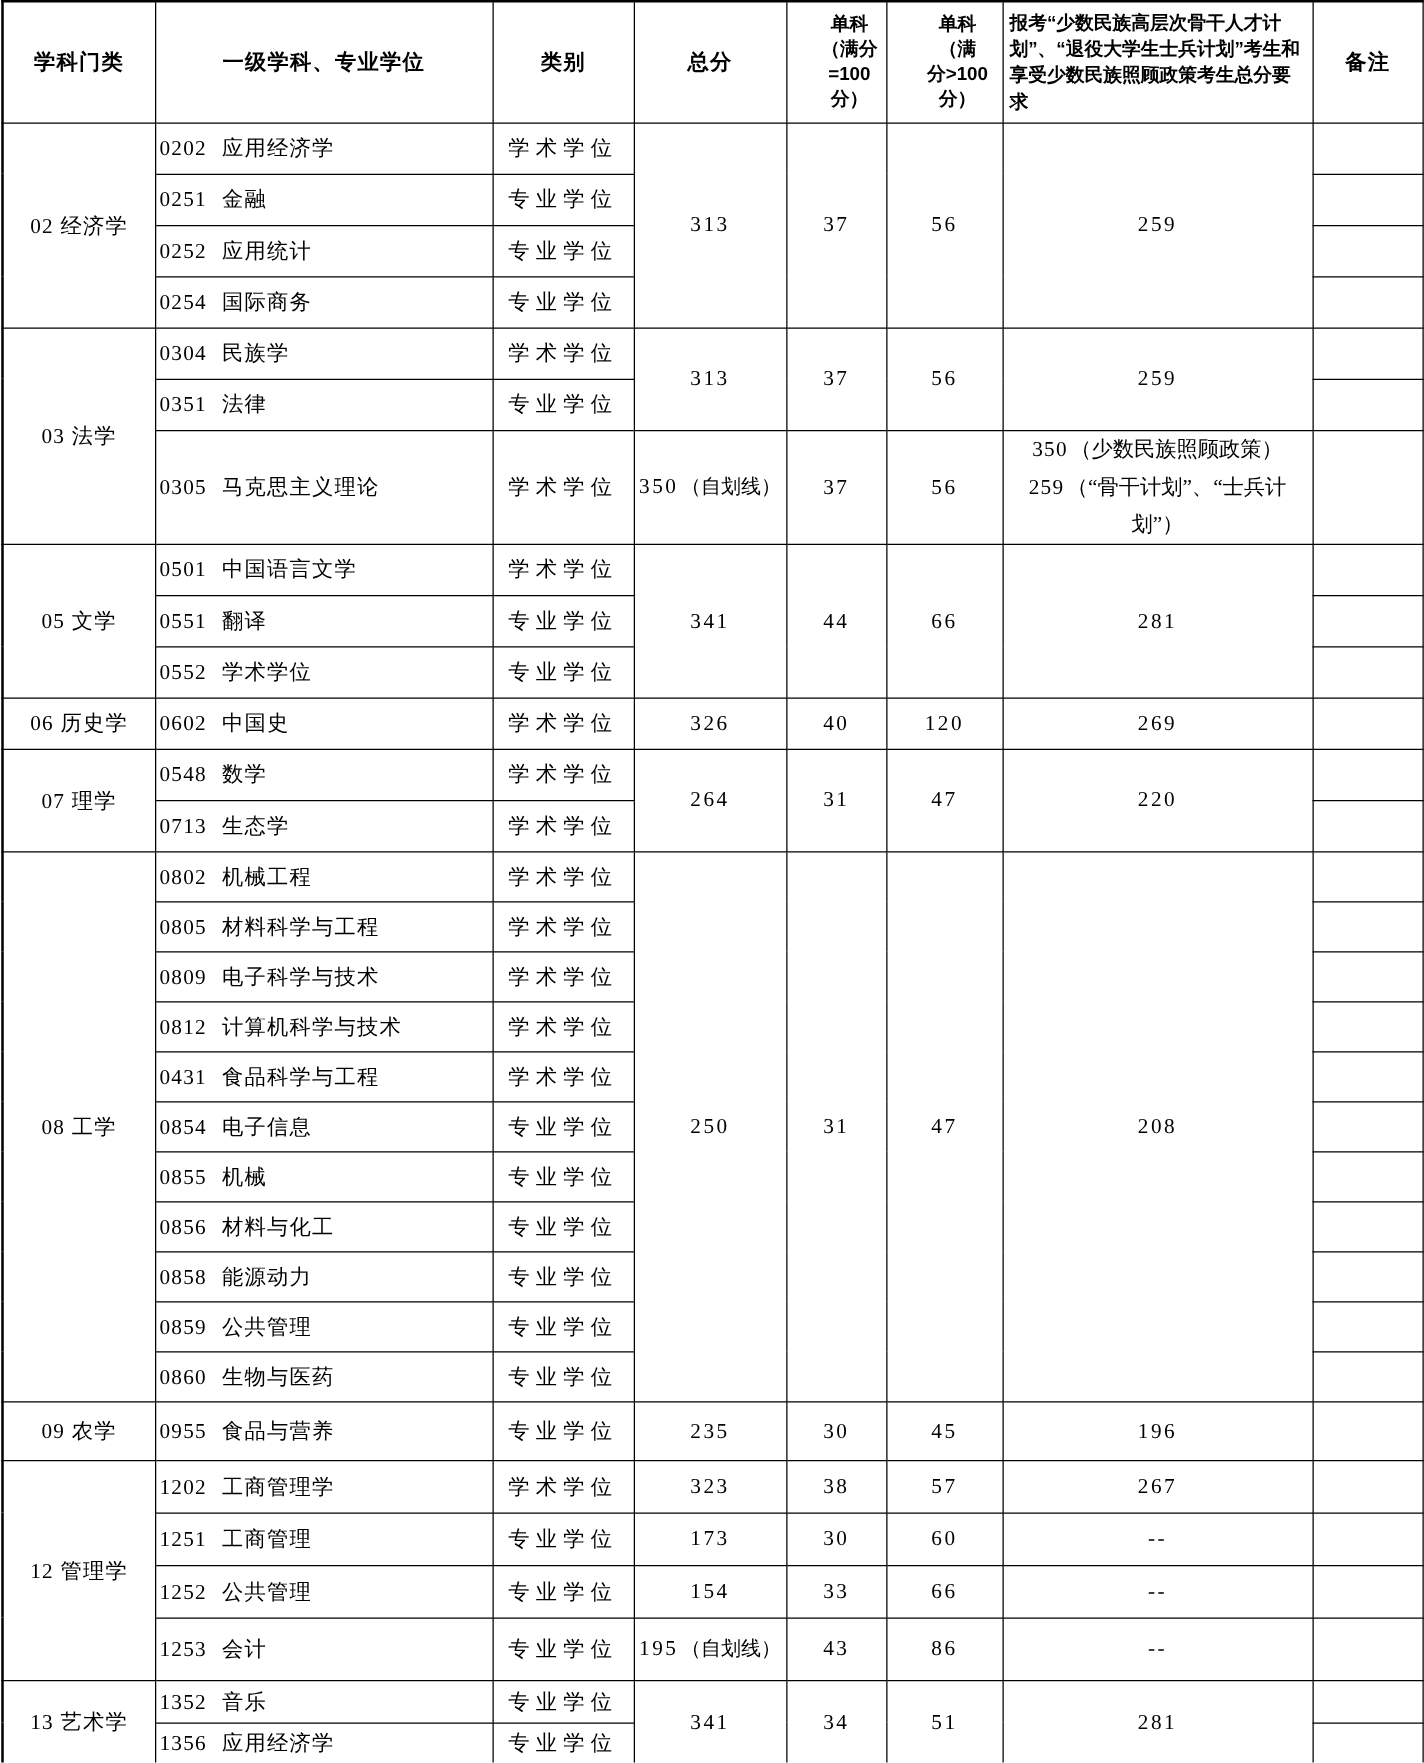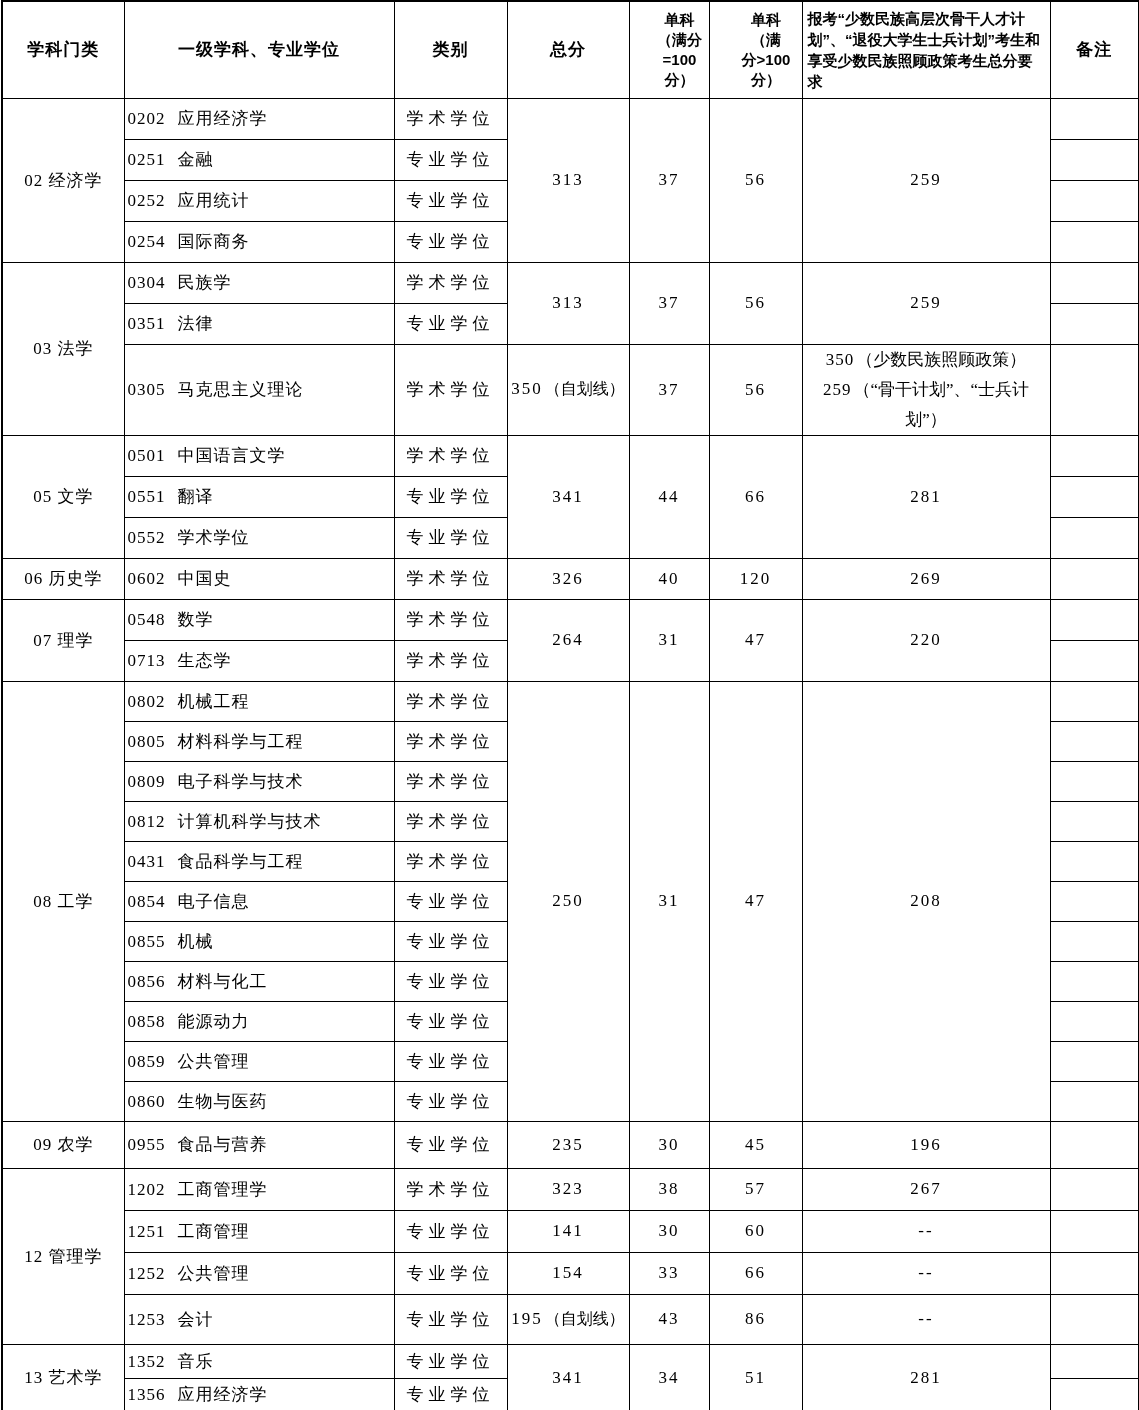--- a/index.html
+++ b/index.html
@@ -317,21 +317,21 @@
     <td class="type-cell">学术学位</td>
     <td class="num">323</td>
     <td class="num">38</td>
     <td class="num">57</td>
     <td class="num">267</td>
     <td></td>
   </tr>
   <tr class="h42">
     <td class="disc"><span class="code">1251</span><span class="dname">工商管理</span></td>
     <td class="type-cell">专业学位</td>
-    <td class="num">141</td>
+    <td class="num">173</td>
     <td class="num">30</td>
     <td class="num">60</td>
     <td class="num">--</td>
     <td></td>
   </tr>
   <tr class="h42">
     <td class="disc"><span class="code">1252</span><span class="dname">公共管理</span></td>
     <td class="type-cell">专业学位</td>
     <td class="num">154</td>
     <td class="num">33</td>

